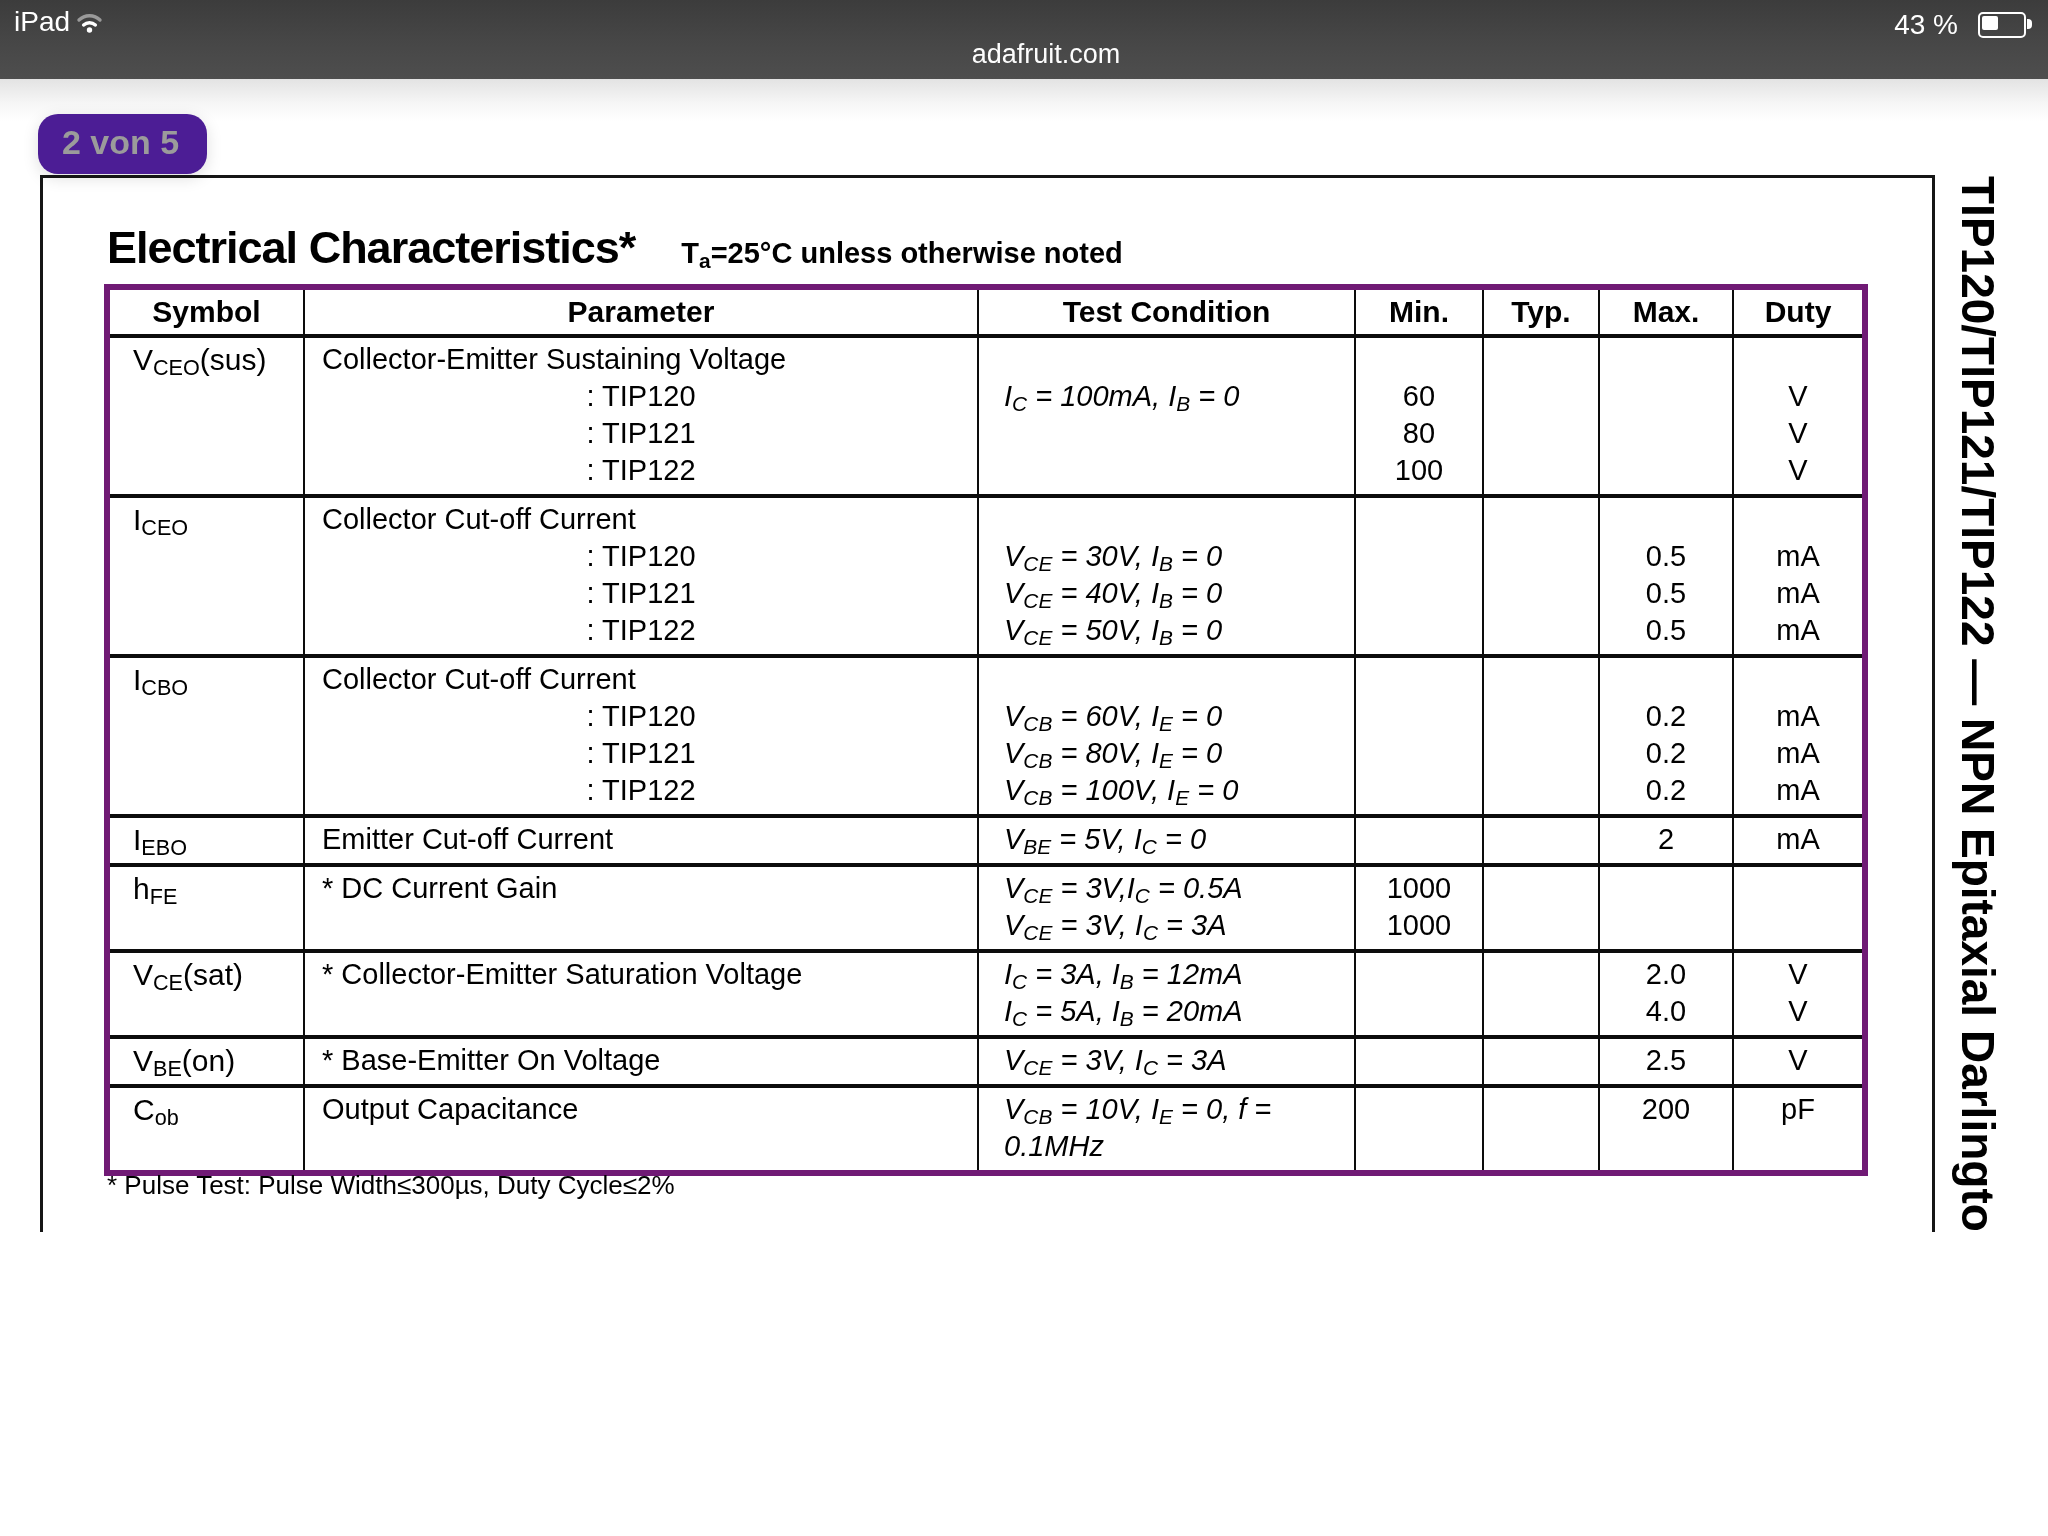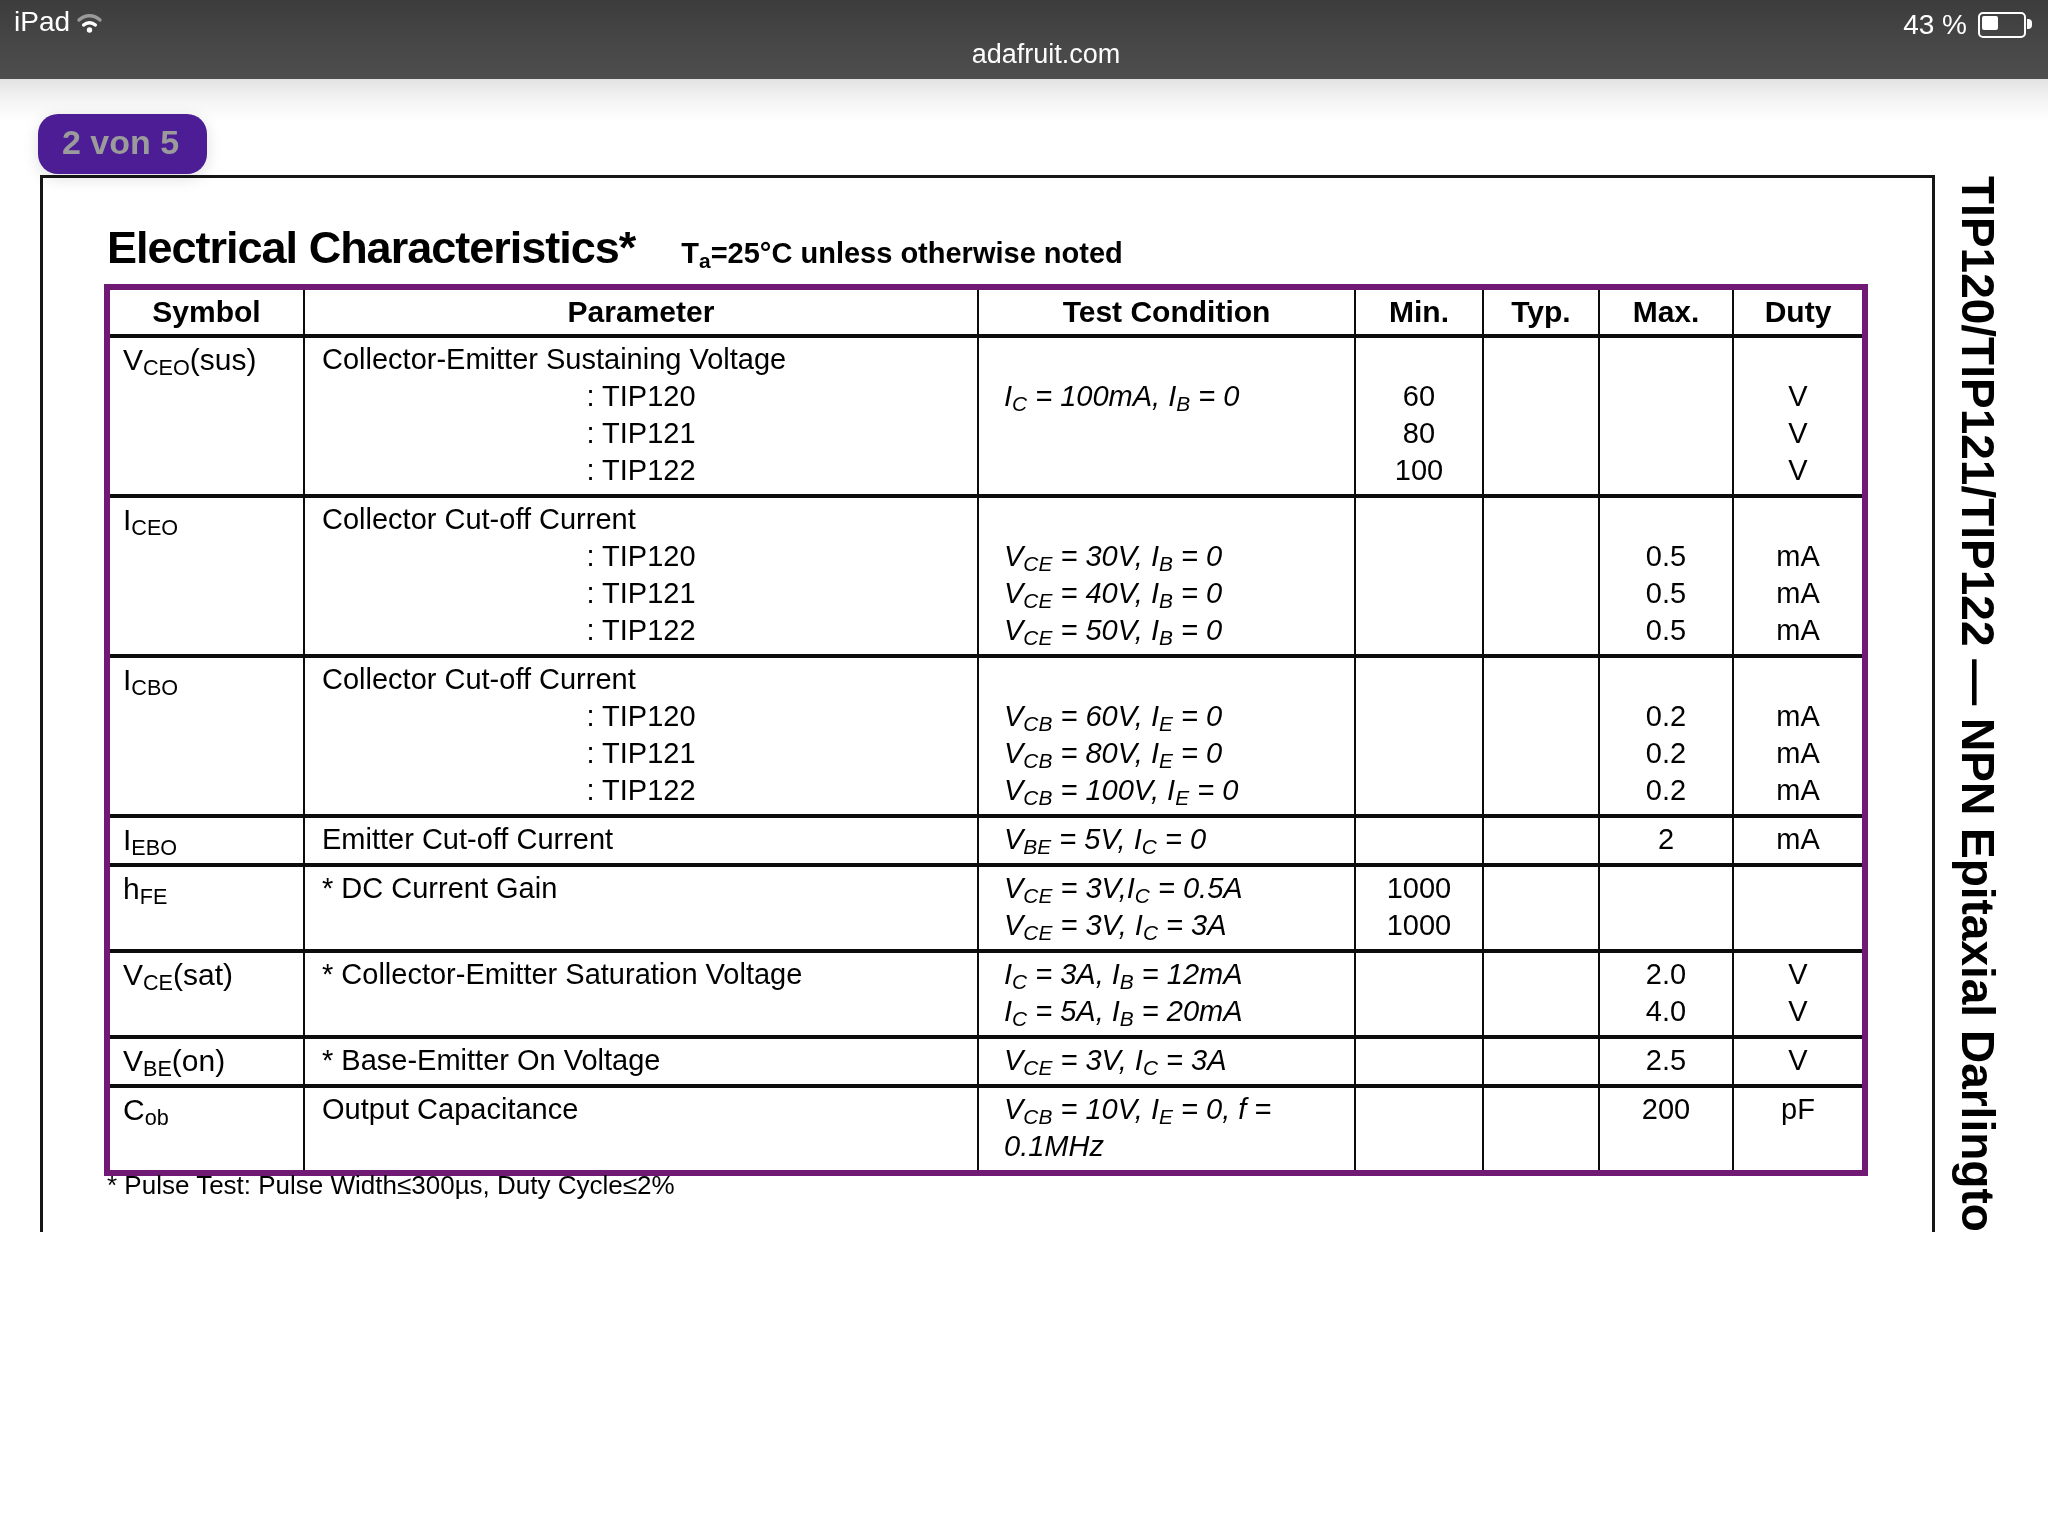--- a/index.html
+++ b/index.html
@@ -6,21 +6,21 @@
   .screen{position:relative;width:2048px;height:1232px;background:#fff;overflow:hidden;
           font-family:"Liberation Sans","DejaVu Sans",sans-serif;color:#000;}
 
   
   .statusbar{position:absolute;left:0;top:0;width:2048px;height:79px;
              background:linear-gradient(180deg,#3c3c3c 0%,#474747 55%,#4e4e4e 100%);}
   .sb-device{position:absolute;left:14px;top:6px;font-size:28px;color:#fff;}
   .sb-wifi{position:absolute;left:76px;top:11px;}
   .sb-time{position:absolute;left:0;width:100%;text-align:center;top:4px;font-size:28px;font-weight:bold;color:#fff;}
   .sb-url{position:absolute;left:0;width:100%;text-align:center;top:39px;font-size:27px;color:#fdfdfd;padding-left:22px;}
-  .sb-right{position:absolute;right:14px;top:9px;display:flex;align-items:center;gap:11px;color:#fff;font-size:28px;}
+  .sb-right{position:absolute;right:14px;top:9px;display:flex;align-items:center;gap:20px;color:#fff;font-size:28px;}
   .bat{position:relative;width:44px;height:22px;border:2px solid #fff;border-radius:5px;margin-right:8px;}
   .bat-fill{position:absolute;left:2px;top:2px;height:14px;background:#fff;border-radius:2px;}
   .bat-nub{position:absolute;right:-8px;top:5px;width:5px;height:10px;background:#fff;border-radius:0 4px 4px 0;}
 
   
   .chrome-fade{position:absolute;left:0;top:79px;width:2048px;height:42px;
                background:linear-gradient(180deg,#e3e3e3 0%,#f5f5f5 55%,#ffffff 100%);}
 
   
   .page-badge{position:absolute;left:38px;top:114px;z-index:5;background:#4c1d95;color:#9b9b9b;
@@ -35,21 +35,21 @@
   .doc-title h1{margin:0;font-size:45px;font-weight:bold;letter-spacing:-1px;}
   .doc-title .subtitle{font-size:29px;font-weight:bold;margin-left:31px;}
 
   
   table.etable{position:absolute;left:104px;top:284px;width:1758px;border-collapse:collapse;
                table-layout:fixed;border:6px solid #701a75;font-size:29px;}
   .etable th{border:2px solid #0c0c0c;border-bottom:4px solid #0c0c0c;font-size:30px;font-weight:bold;
              height:44px;text-align:center;padding:0;}
   .etable td{border:2px solid #0c0c0c;border-top:4px solid #0c0c0c;vertical-align:top;padding:3px 0 5px;}
   .etable .line{height:37px;line-height:37px;white-space:nowrap;}
-  .c-sym .line{padding-left:13px;font-size:30px;}
+  .c-sym .line{padding-left:23px;font-size:30px;}
   .c-param .line{padding-left:17px;}
   .c-param .line.center{padding-left:0;text-align:center;}
   .c-test .line{padding-left:25px;font-style:italic;}
   .c-min .line,.c-typ .line,.c-max .line,.c-units .line{text-align:center;}
   sub{font-size:0.72em;vertical-align:-0.24em;line-height:0;}
 
   .footnote{position:absolute;left:107px;top:1170px;font-size:26px;}
 
   
   .side-title{position:absolute;left:1951px;top:176px;writing-mode:vertical-rl;

